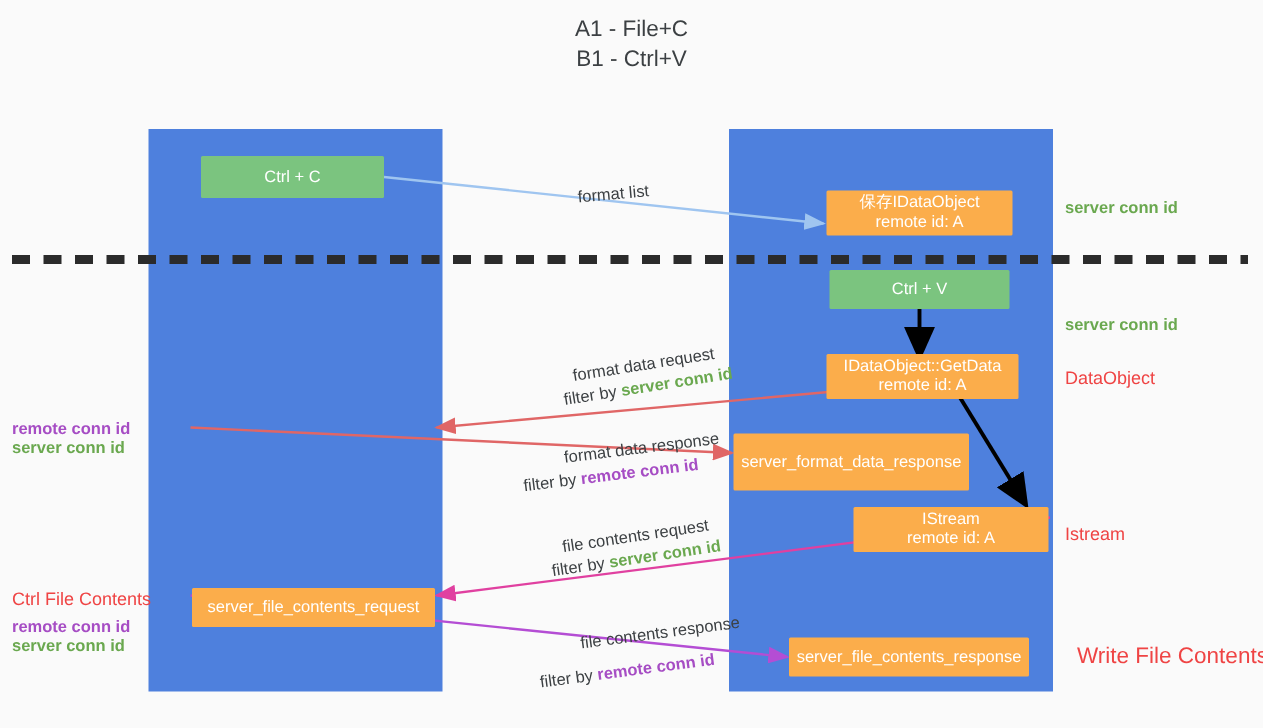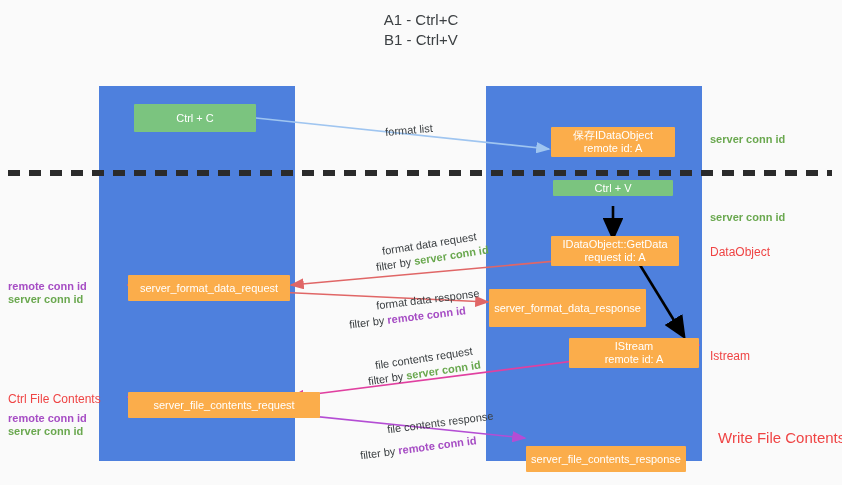--- a/index.html
+++ b/index.html
@@ -85,21 +85,21 @@
   .rot-b { transform: rotate(-7deg); transform-origin: left center; }
   .rot-c { transform: rotate(-8.5deg); transform-origin: left center; }
   .rot-d { transform: rotate(-7.5deg); transform-origin: left center; }
   .rot-e { transform: rotate(-5deg); transform-origin: left center; }
 </style>
 </head>
 <body>
 
 <div id="canvas">
 
-  <div class="title">A1 - Ctrl+C
+  <div class="title">A1 - File+C
 B1 - Ctrl+V</div>
 
   <div class="col-head" style="left:99px; top:58px; width:196px;">
     <div>A1</div>
     <div>remote</div>
   </div>
   <div class="col-head" style="left:486px; top:58px; width:216px;">
     <div>B1</div>
     <div>connection</div>
   </div>
@@ -145,47 +145,44 @@
 
   <div class="node green" style="left:134px; top:104px; width:122px; height:28px;">
     <span>Ctrl + C</span>
   </div>
 
   <div class="node orange" style="left:551px; top:127px; width:124px; height:30px;">
     <span>保存IDataObject
 remote id: A</span>
   </div>
 
-  <div class="node green" style="left:553px; top:180px; width:120px; height:16px;">
+  <div class="node green" style="left:553px; top:180px; width:120px; height:26px;">
     <span>Ctrl + V</span>
   </div>
 
   <div class="node orange" style="left:551px; top:236px; width:128px; height:30px;">
     <span>IDataObject::GetData
-request id: A</span>
+remote id: A</span>
   </div>
 
   <div class="node orange" style="left:569px; top:338px; width:130px; height:30px;">
     <span>IStream
 remote id: A</span>
   </div>
 
-  <div class="node orange" style="left:128px; top:275px; width:162px; height:26px;">
-    <span>server_format_data_request</span>
-  </div>
 
   <div class="node orange" style="left:489px; top:289px; width:157px; height:38px;">
     <span>server_format_data_response</span>
   </div>
 
-  <div class="node orange" style="left:128px; top:392px; width:192px; height:26px;">
+  <div class="node orange" style="left:128px; top:392px; width:162px; height:26px;">
     <span>server_file_contents_request</span>
   </div>
 
-  <div class="node orange" style="left:526px; top:425px; width:160px; height:26px;margin-top:21px;">
+  <div class="node orange" style="left:526px; top:425px; width:160px; height:26px;">
     <span>server_file_contents_response</span>
   </div>
 
   <div class="edge-label rot-e" style="left:373px; top:112px;">
     <span>format list</span>
   </div>
 
   <div class="edge-label rot-a" style="left:370px; top:232px;">
     <span>format data request</span>
   </div>

